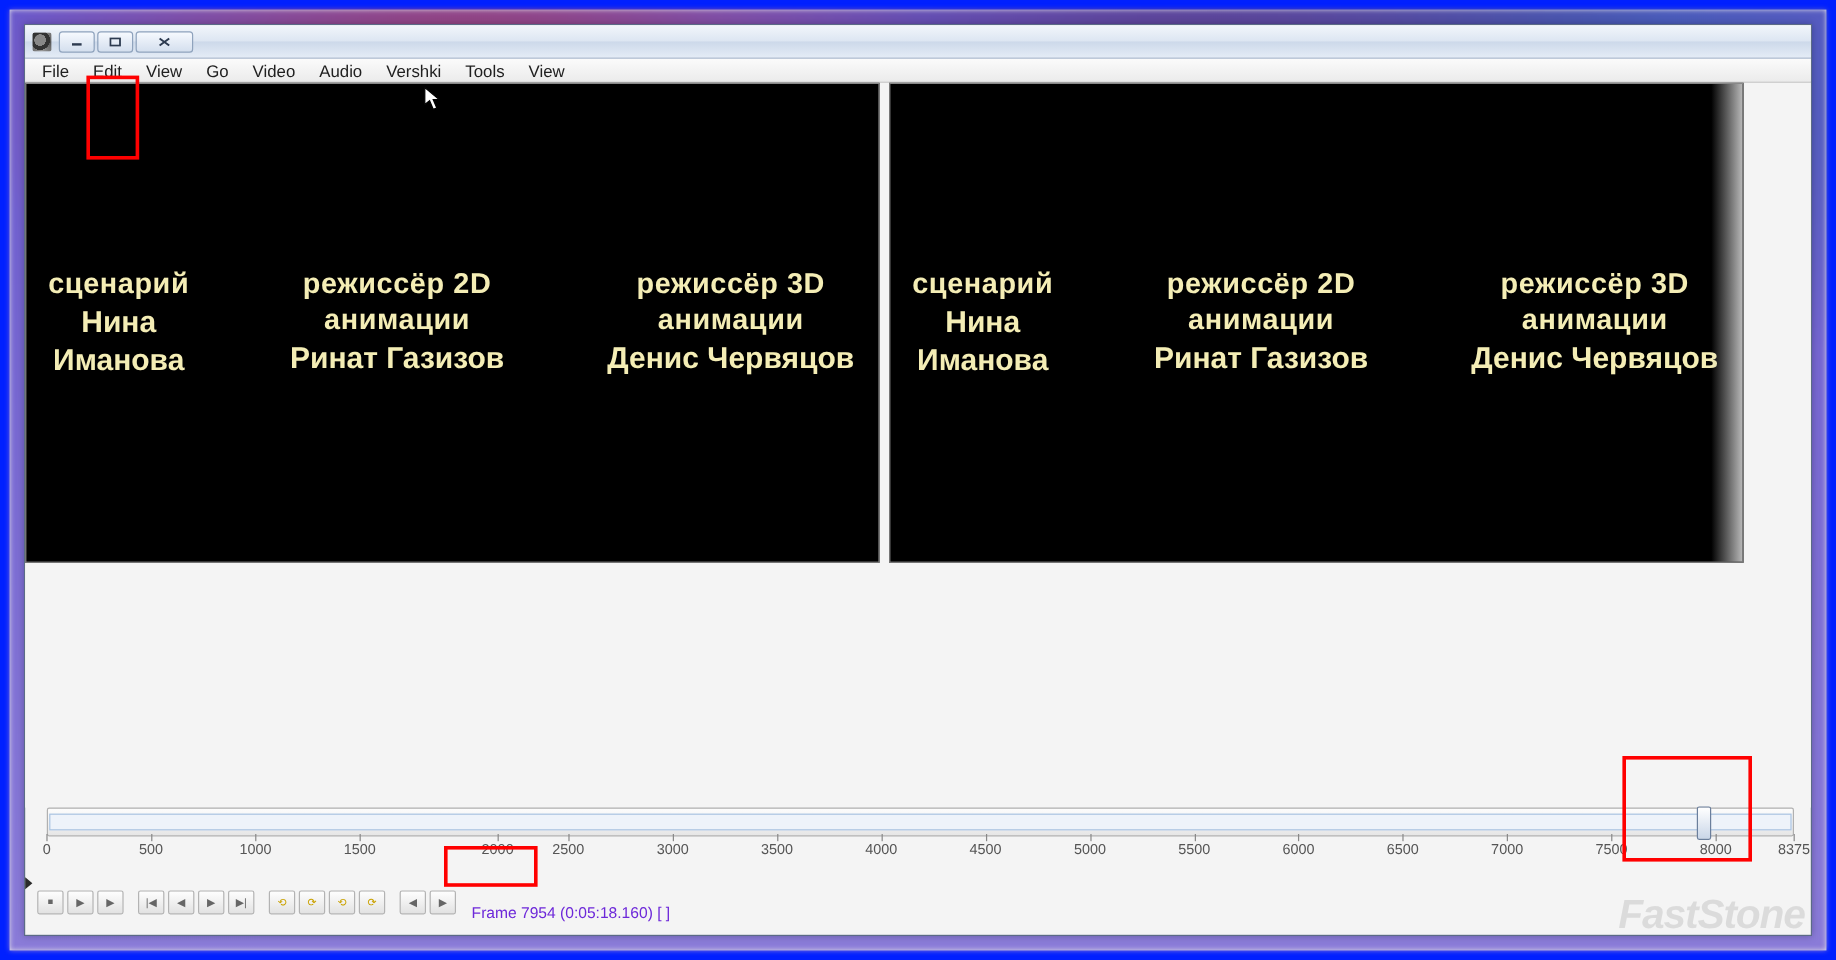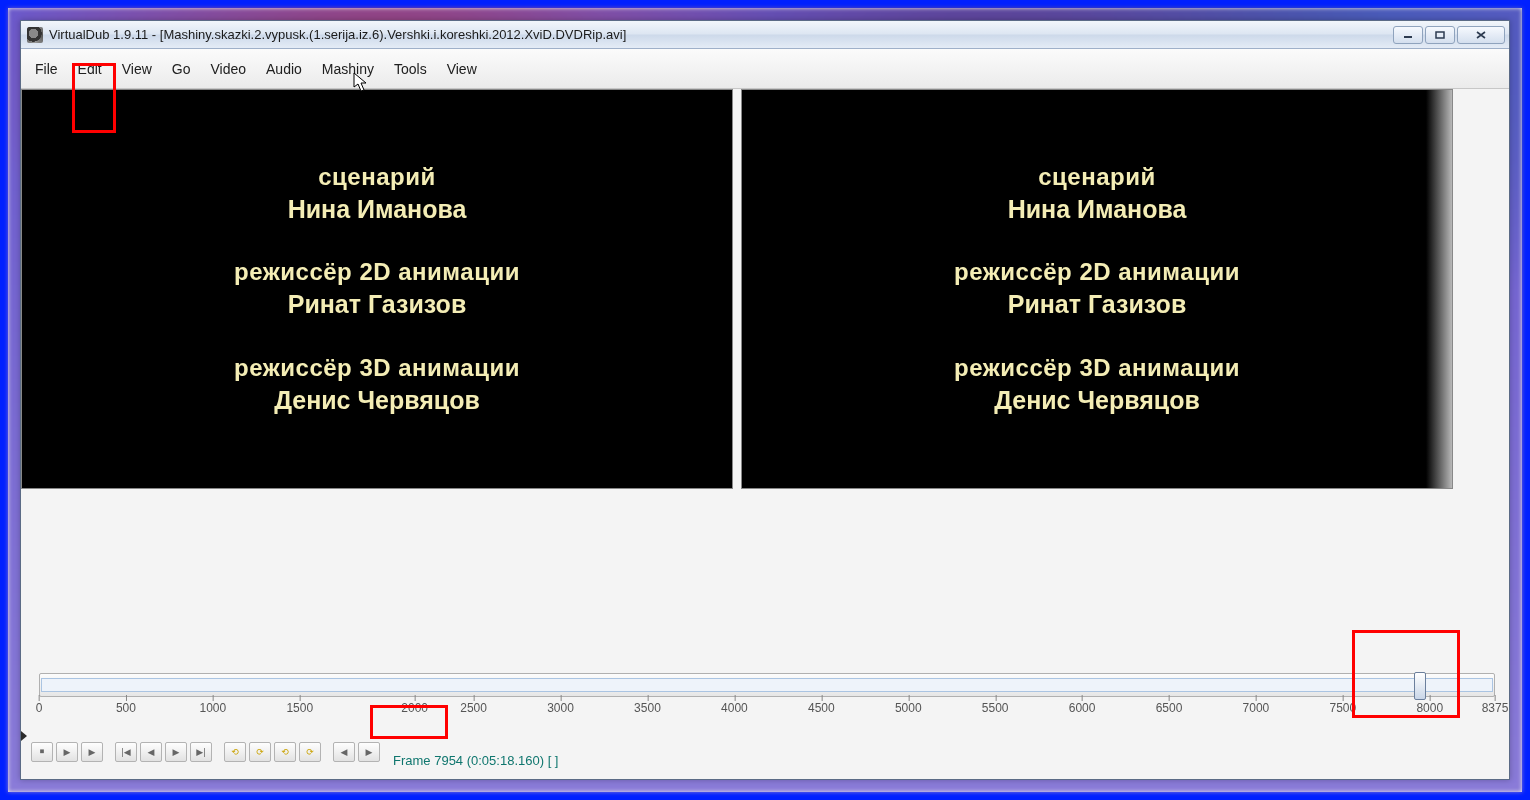--- a/index.html
+++ b/index.html
@@ -12,62 +12,61 @@
       linear-gradient(#6a5acd, #8a7bd8);
       filter: blur(2px);
   }
   .app-window { position: absolute; left: 12px; top: 12px; right: 12px; bottom: 12px; background: #f4f4f4; border: 1px solid #5b6b86; box-shadow: 0 0 6px rgba(0,0,0,.25); display: flex; flex-direction: column; }
   .titlebar { height: 28px; background: linear-gradient(#f2f6fb, #dde6f2 48%, #cdd9ea 52%, #e4ecf6); border-bottom: 1px solid #9fb0c9; display: flex; align-items: center; padding: 0 4px 0 6px; font-size: 13px; color: #1b1b1b; }
   .app-icon { width: 16px; height: 16px; background: radial-gradient(circle at 40% 40%, #888 35%, #333 36%, #333 60%, transparent 61%), conic-gradient(#999, #555, #999, #555, #999); border-radius: 2px; margin-right: 6px; }
   .title-text { flex: 1; white-space: nowrap; overflow: hidden; }
   .win-controls { display: flex; gap: 2px; }
   .win-btn { width: 30px; height: 18px; background: linear-gradient(#f6f9fe, #d4dfee); border: 1px solid #8fa3bd; border-radius: 3px; display: flex; align-items: center; justify-content: center; font-size: 10px; color: #2d3b50; }
   .win-btn.close { width: 48px; }
-  .menubar { height: 40px; background: linear-gradient(#fbfbfb, #ebebeb); border-bottom: 1px solid #c7c7c7; display: flex; align-items: stretch; padding-left: 4px; font-size: 14px; color: #202020; position: relative; }
+  .menubar { height: 20px; background: linear-gradient(#fbfbfb, #ebebeb); border-bottom: 1px solid #c7c7c7; display: flex; align-items: stretch; padding-left: 4px; font-size: 14px; color: #202020; position: relative; }
   .menu-item { padding: 0 10px; display: flex; align-items: center; cursor: default; }
   .video-area { flex: 0 0 402px; background: #f4f4f4; display: flex; padding: 0; }
   .pane { position: relative; background: #000; border: 1px solid #888; }
   .pane.left { width: 712px; height: 400px; }
   .divider { width: 8px; background: #f4f4f4; }
   .pane.right { width: 712px; height: 400px; background: #000; position: relative; }
   .pane.right::after { content:""; position:absolute; right:0; top:0; bottom:0; width:26px; background: linear-gradient(to left, #b8b8b8, transparent); }
-  .credits { position: absolute; inset: 0; display: flex; flex-direction: column; align-items: center; justify-content: center; gap: 32px; color: #f4edb5; font-family: Arial, sans-serif; font-weight: 700; }
+  .credits { position: absolute; inset: 0; display: flex; flex-direction: row; align-items: center; justify-content: center; gap: 32px; color: #f4edb5; font-family: Arial, sans-serif; font-weight: 700; }
   .credits .role { font-size: 24px; font-weight: 700; letter-spacing: .5px; }
   .credits .name { font-size: 25px; font-weight: 800; margin-top: 2px; }
   .credit-block { text-align: center; line-height: 1.25; }
   .spacer { flex: 1; background: #f4f4f4; }
   .timeline-zone { padding: 0 14px 0 18px; position: relative; }
   .track { position: relative; height: 24px; border: 1px solid #b0b0b0; background: linear-gradient(#fcfcfc, #e6e6e6); border-radius: 2px; }
   .track-inner { position: absolute; left: 1px; right: 1px; top: 4px; bottom: 4px; background: #eef3fa; border: 1px solid #aac4e2; }
   .thumb { position: absolute; top: -2px; width: 12px; height: 28px; background: linear-gradient(#fff, #c9d6e8); border: 1px solid #6b7f9c; border-radius: 2px; }
   .ticks { position: relative; height: 30px; margin-top: 4px; }
   .tick { position: absolute; top: 0; font-size: 12px; color: #555; transform: translateX(-50%); text-align: center; }
   .tick::before { content: ""; position: absolute; left: 50%; top: -6px; width: 1px; height: 6px; background: #888; }
   .end-arrow { position: absolute; left: 0; bottom: -10px; width: 0; height: 0; border-left: 6px solid #2b2b2b; border-top: 5px solid transparent; border-bottom: 5px solid transparent; }
   .toolbar { display: flex; align-items: center; gap: 3px; padding: 3px 10px 10px 10px; }
   .tbtn { width: 22px; height: 20px; background: linear-gradient(#fefefe, #e2e2e2); border: 1px solid #b3b3b3; border-radius: 2px; display:flex; align-items:center; justify-content:center; font-size: 9px; color:#666; }
   .tbtn.y { color: #caa200; }
   .tgap { width: 6px; }
-  .frame-status { margin-left: 4px; font-size: 13px; color: #0f766e; padding: 1px 6px; margin-top: 18px; }
+  .frame-status { margin-left: 4px; font-size: 13px; color: #6d28d9; padding: 1px 6px; margin-top: 18px; }
   .red-box { position: absolute; border: 3px solid #f00; pointer-events: none; }
   .cursor { position: absolute; width: 16px; height: 22px; pointer-events: none; }
   .cursor svg { width: 16px; height: 22px; }
   .watermark { position: absolute; right: 18px; bottom: 10px; font-family: Arial; font-size: 34px; font-weight: 800; font-style: italic; color: rgba(0,0,0,.1); letter-spacing: -1px; }
 </style>
 </head>
 <body>
 
 <div class="outer-border">
   <div class="bg-blur"></div>
 
   <div class="app-window">
 
     <div class="titlebar">
       <div class="app-icon"></div>
-      <div class="title-text">VirtualDub 1.9.11 - [Mashiny.skazki.2.vypusk.(1.serija.iz.6).Vershki.i.koreshki.2012.XviD.DVDRip.avi]</div>
       <div class="win-controls">
         <div class="win-btn">
           <svg width="10" height="8">
               <rect x="1" y="5" width="8" height="2" fill="#2d3b50"></rect>
             </svg>
         </div>
         <div class="win-btn">
           <svg width="10" height="8">
               <rect x="1" y="1" width="8" height="6" fill="none" stroke="#2d3b50" stroke-width="1.5"></rect>
             </svg>
@@ -80,21 +79,21 @@
       </div>
     </div>
 
     <div class="menubar">
       <div class="menu-item">File</div>
       <div class="menu-item">Edit</div>
       <div class="menu-item">View</div>
       <div class="menu-item">Go</div>
       <div class="menu-item">Video</div>
       <div class="menu-item">Audio</div>
-      <div class="menu-item">Mashiny</div>
+      <div class="menu-item">Vershki</div>
       <div class="menu-item">Tools</div>
       <div class="menu-item">View</div>
     </div>
 
     <div class="video-area">
       <div class="pane left">
         <div class="credits">
           <div class="credit-block">
             <div class="role">сценарий</div>
             <div class="name">Нина Иманова</div>
@@ -183,13 +182,14 @@
   <div class="red-box" style="left:64px; top:55px; width:44px; height:70px;"></div>
   <div class="red-box" style="left:362px; top:697px; width:78px; height:34px;"></div>
   <div class="red-box" style="left:1344px; top:622px; width:108px; height:88px;"></div>
 
   <div class="cursor" style="left:345px; top:64px;">
     <svg viewBox="0 0 16 22">
         <path d="M1 1 L1 15 L5 12 L8 19 L11 18 L8 11 L13 11 Z" fill="#fff" stroke="#000" stroke-width="1"></path>
       </svg>
   </div>
 
+  <div class="watermark">FastStone</div>
 </div>
 
 </body></html>

